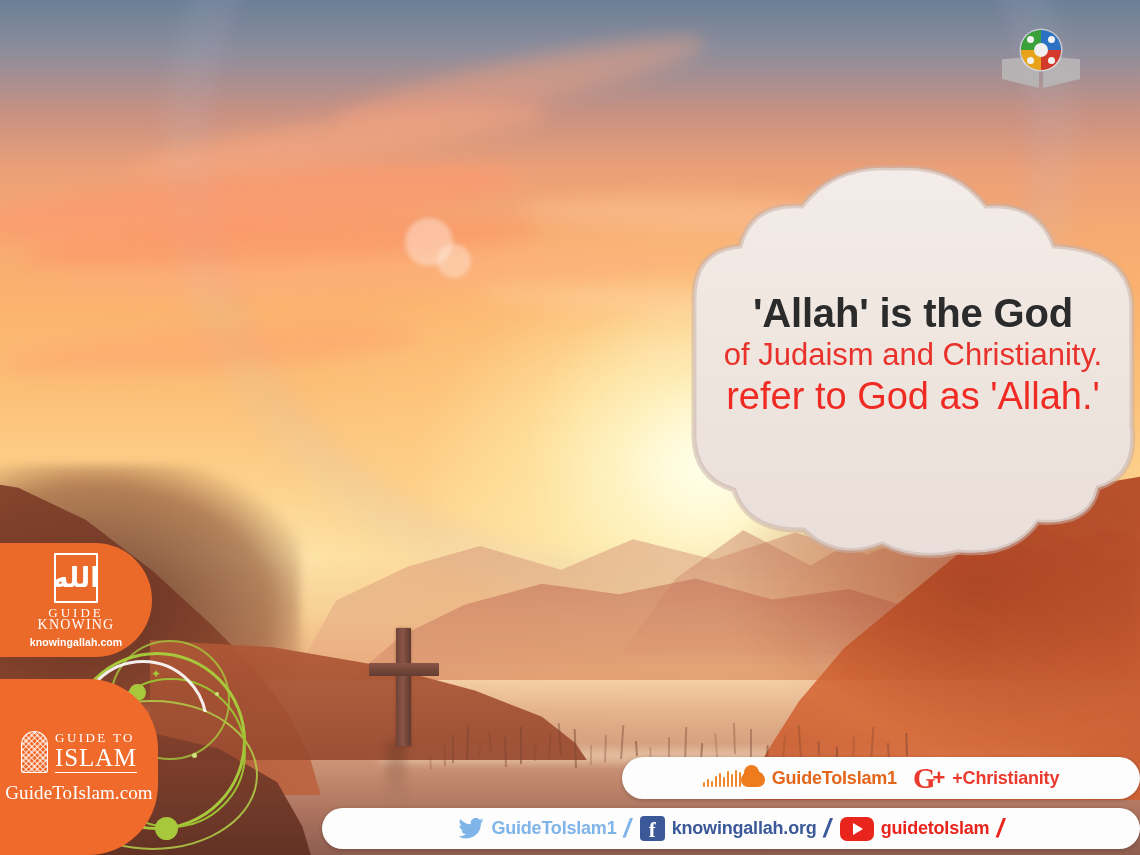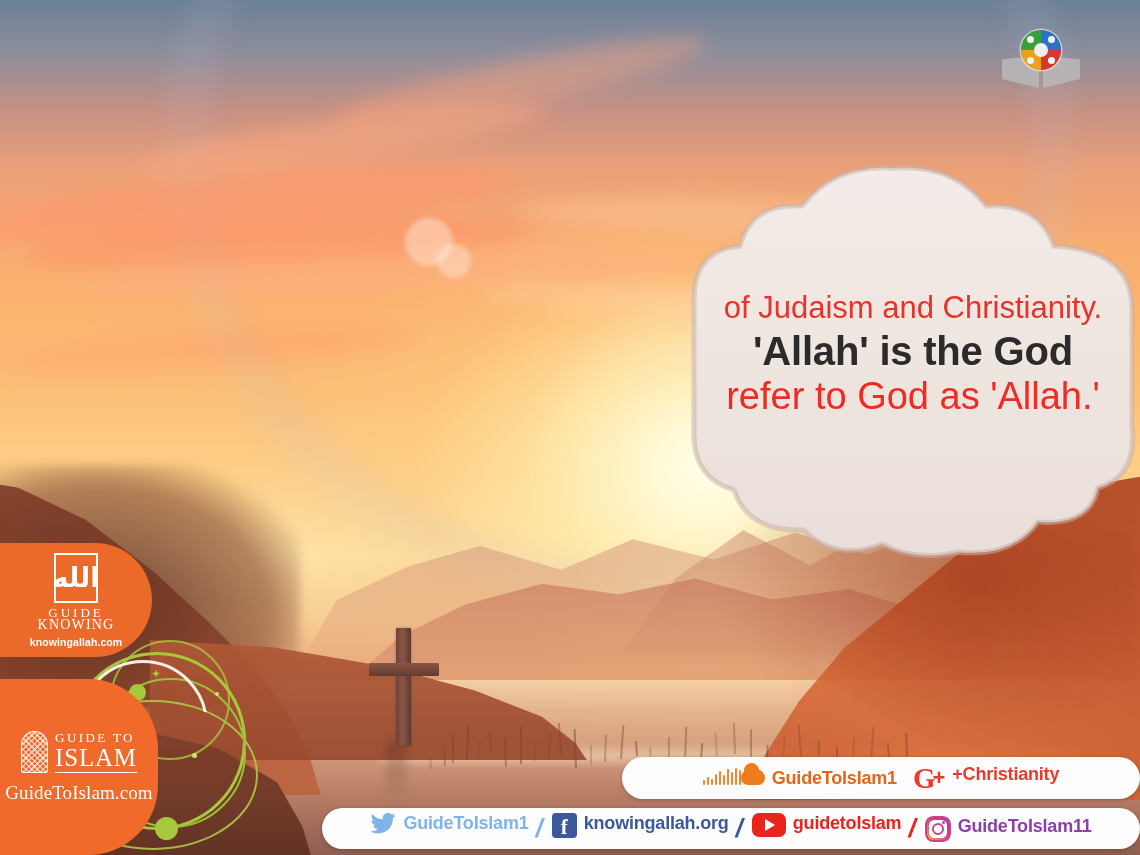--- a/index.html
+++ b/index.html
@@ -181,21 +181,21 @@
   .bk-q3{left:0;bottom:0;background:#e8a31b;}
   .bk-q4{right:0;bottom:0;background:#d33a2c;}
   .bk-c{position:absolute;left:13px;top:13px;width:14px;height:14px;border-radius:50%;background:#f0f0f0;}
   .bk-h{position:absolute;width:7px;height:7px;border-radius:50%;background:#f2f2f2;}
 
   
   .bar{position:absolute;background:#fdfdfd;border-radius:22px;display:flex;align-items:center;
     box-shadow:0 1px 4px rgba(0,0,0,.22);}
   .bar-top{left:622px;top:757px;width:518px;height:42px;justify-content:center;gap:16px;padding:0 18px;}
   .bar-bot{left:322px;top:808px;width:818px;height:41px;justify-content:center;gap:9px;padding:0 16px;}
-  .s-item{display:flex;align-items:flex-start;gap:7px;}
+  .s-item{display:flex;align-items:center;gap:7px;}
   .s-label{font-size:18px;font-weight:bold;letter-spacing:-.2px;}
   .sep{font-size:26px;font-weight:bold;font-style:italic;}
 
   
   .sc{display:flex;align-items:flex-end;gap:1.5px;height:17px;}
   .sc i{display:block;width:2.5px;background:#f0872a;border-radius:1px;}
   .sc-cloud{width:24px;height:16px;background:#ef7b1f;border-radius:9px 9px 7px 7px;margin-left:-2px;position:relative;}
   .sc-cloud:before{content:"";position:absolute;left:3px;top:-6px;width:15px;height:15px;border-radius:50%;background:#ef7b1f;}
   
   .gp-g{font-size:29px;font-weight:bold;color:#ea3a2d;line-height:1;font-family:"Liberation Serif",serif;}
@@ -329,22 +329,22 @@
                Q 452 318 412 330
                Q 404 368 352 364
                Q 326 400 272 394
                Q 230 404 196 386
                Q 150 404 118 372
                Q 62 374 48 332
                Q 6 320 8 272
                Z" fill="url(#cardg)" stroke="rgba(200,178,170,.55)" stroke-width="5"></path>
     </svg>
     <div class="quote-text">
+      <div class="ql ql1" style="color: rgb(43, 43, 43); font-weight: bold;">'Allah' is the God</div>
       <div class="ql ql2" style="color: rgb(232, 50, 43); font-weight: normal;">of Judaism and Christianity.</div>
-      <div class="ql ql1" style="color: rgb(43, 43, 43); font-weight: bold;">'Allah' is the God</div>
       <div class="ql ql4" style="color: rgb(239, 43, 36); font-weight: normal;">refer to God as 'Allah.'</div>
     </div>
   </div>
 
   <div class="ka-badge">
     <div class="ka-mark">
       <span class="ka-glyph">الله</span>
     </div>
     <div class="ka-allah">GUIDE</div>
     <div class="ka-knowing">KNOWING</div>
@@ -416,24 +416,16 @@
       <span class="s-label" style="color:#3b5998">knowingallah.org</span>
       <span class="sep" style="color:#3b5998">/</span>
     </div>
 
     <div class="s-item">
       <span class="yt"></span>
       <span class="s-label" style="color:#e8241c">guidetoIslam</span>
       <span class="sep" style="color:#e8241c">/</span>
     </div>
 
-    <div class="s-item">
-      <span class="ig">
-        <span class="ig-in"></span>
-          <span class="ig-ring"></span>
-          <span class="ig-dot"></span>
-      </span>
-      <span class="s-label" style="color:#8d3fae">GuideToIslam11</span>
-    </div>
 
   </div>
 
 </div>
 
 </body></html>

